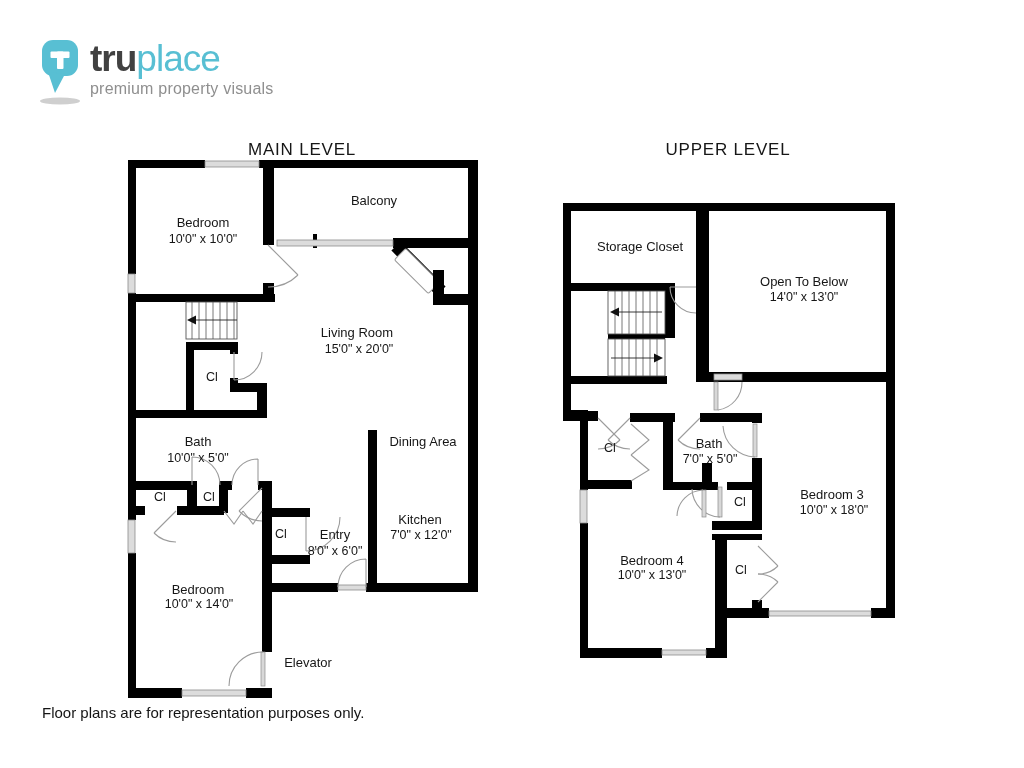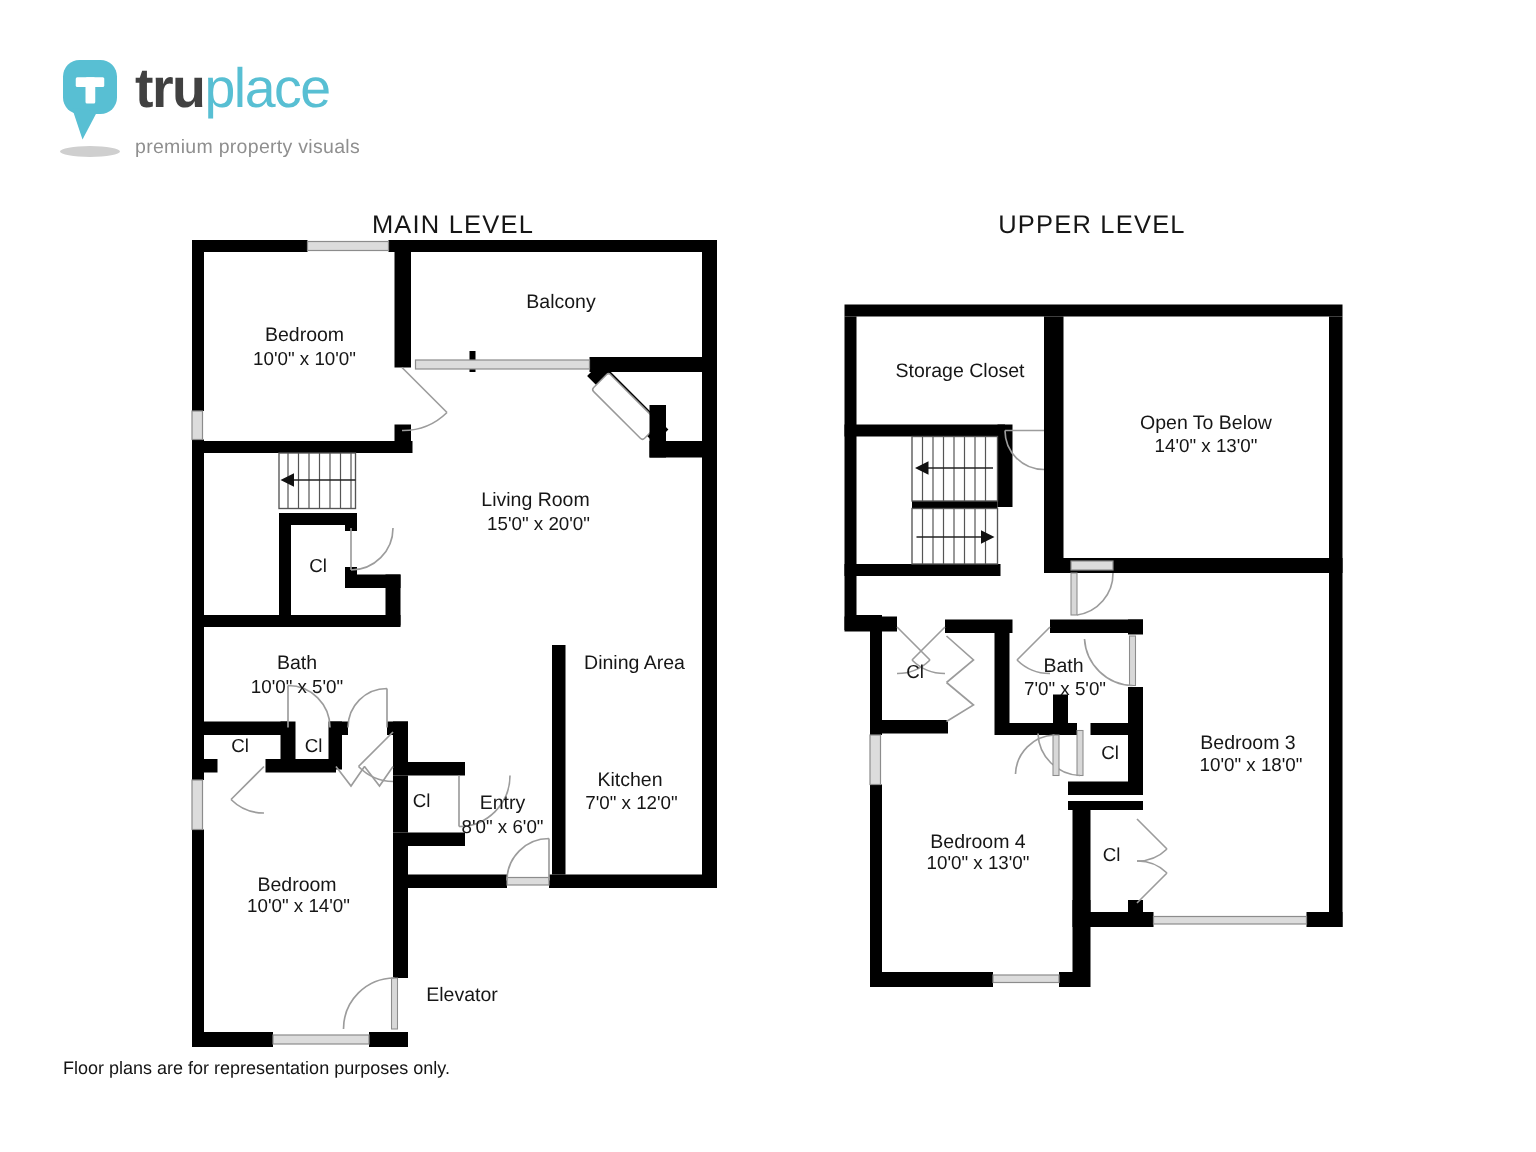--- a/index.html
+++ b/index.html
@@ -3,36 +3,36 @@
 <meta charset="utf-8">
 <style>
   html,body{margin:0;padding:0;background:#fff;}
   .canvas{position:relative;width:1024px;height:768px;background:#ffffff;overflow:hidden;
           font-family:"Liberation Sans",sans-serif;}
   .logo{position:absolute;left:40px;top:38px;width:260px;height:70px;}
   .logo-svg{position:absolute;left:0;top:0;}
   .logo-text{position:absolute;left:50px;top:2px;font-size:37px;line-height:1;letter-spacing:-1px;}
   .logo-tru{font-weight:700;color:#414141;}
   .logo-place{font-weight:400;color:#58bfd3;}
-  .logo-tagline{position:absolute;left:50px;top:52px;font-size:13px;color:#8f8f8f;letter-spacing:.2px;}
+  .logo-tagline{position:absolute;left:50px;top:42px;font-size:16px;color:#8f8f8f;letter-spacing:.2px;}
   svg.plan{position:absolute;left:0;top:0;}
   .wall{fill:#000;}
   .win{fill:#dcdcdc;stroke:#8c8c8c;stroke-width:.8;}
   .door{fill:none;stroke:#9c9c9c;stroke-width:1.1;}
   .leaf{fill:#d8d8d8;stroke:#8c8c8c;stroke-width:.7;}
   .stair{fill:#fff;stroke:#555;stroke-width:.9;}
   .tread{stroke:#555;stroke-width:.8;}
   .arrowline{stroke:#222;stroke-width:.9;}
   .arrowhead{fill:#111;}
   text{font-family:"Liberation Sans",sans-serif;fill:#161616;text-anchor:middle;}
   .room{font-size:13px;}
   .dims{font-size:12.5px;}
   .cl{font-size:12.5px;}
   .title{font-size:17px;letter-spacing:.8px;}
-  .disclaimer{position:absolute;left:42px;top:704px;font-size:12px;color:#141414;line-height:17.5px;}
+  .disclaimer{position:absolute;left:42px;top:704px;font-size:15px;color:#141414;line-height:17.5px;}
 </style>
 </head>
 <body>
 
 <div class="canvas">
 
   <div class="logo">
     <svg class="logo-svg" width="90" height="70" viewBox="0 0 90 70">
       <ellipse cx="20" cy="63" rx="20" ry="3.6" fill="#cfcfcf"></ellipse>
       <rect x="2" y="2" width="36" height="36" rx="11" fill="#58bfd3"></rect>

